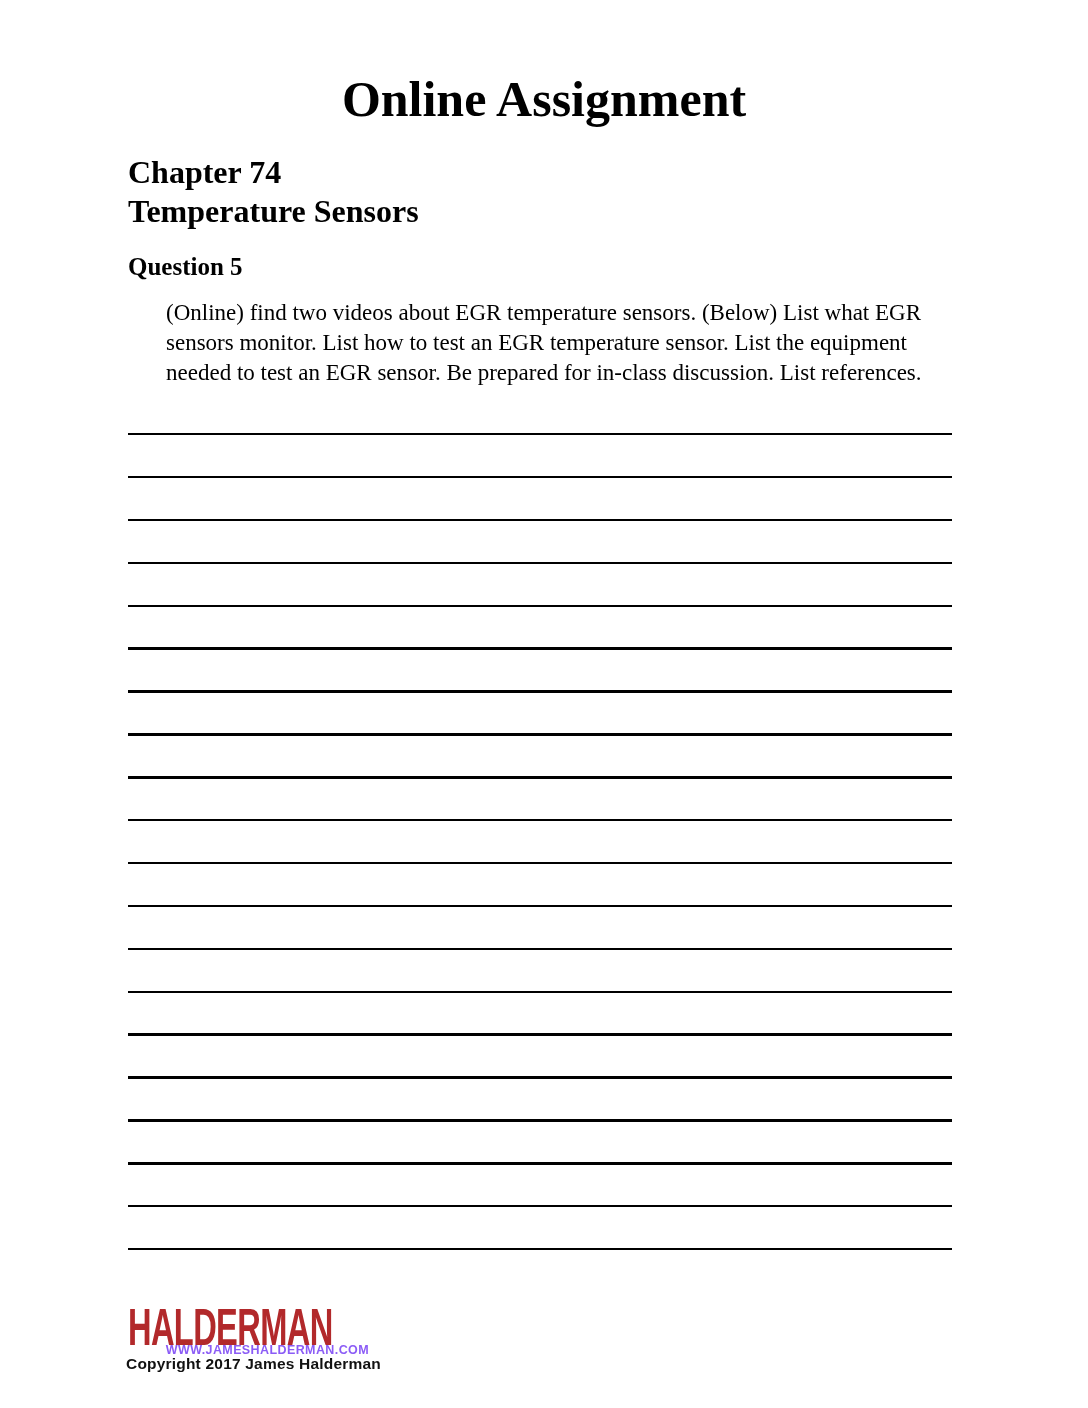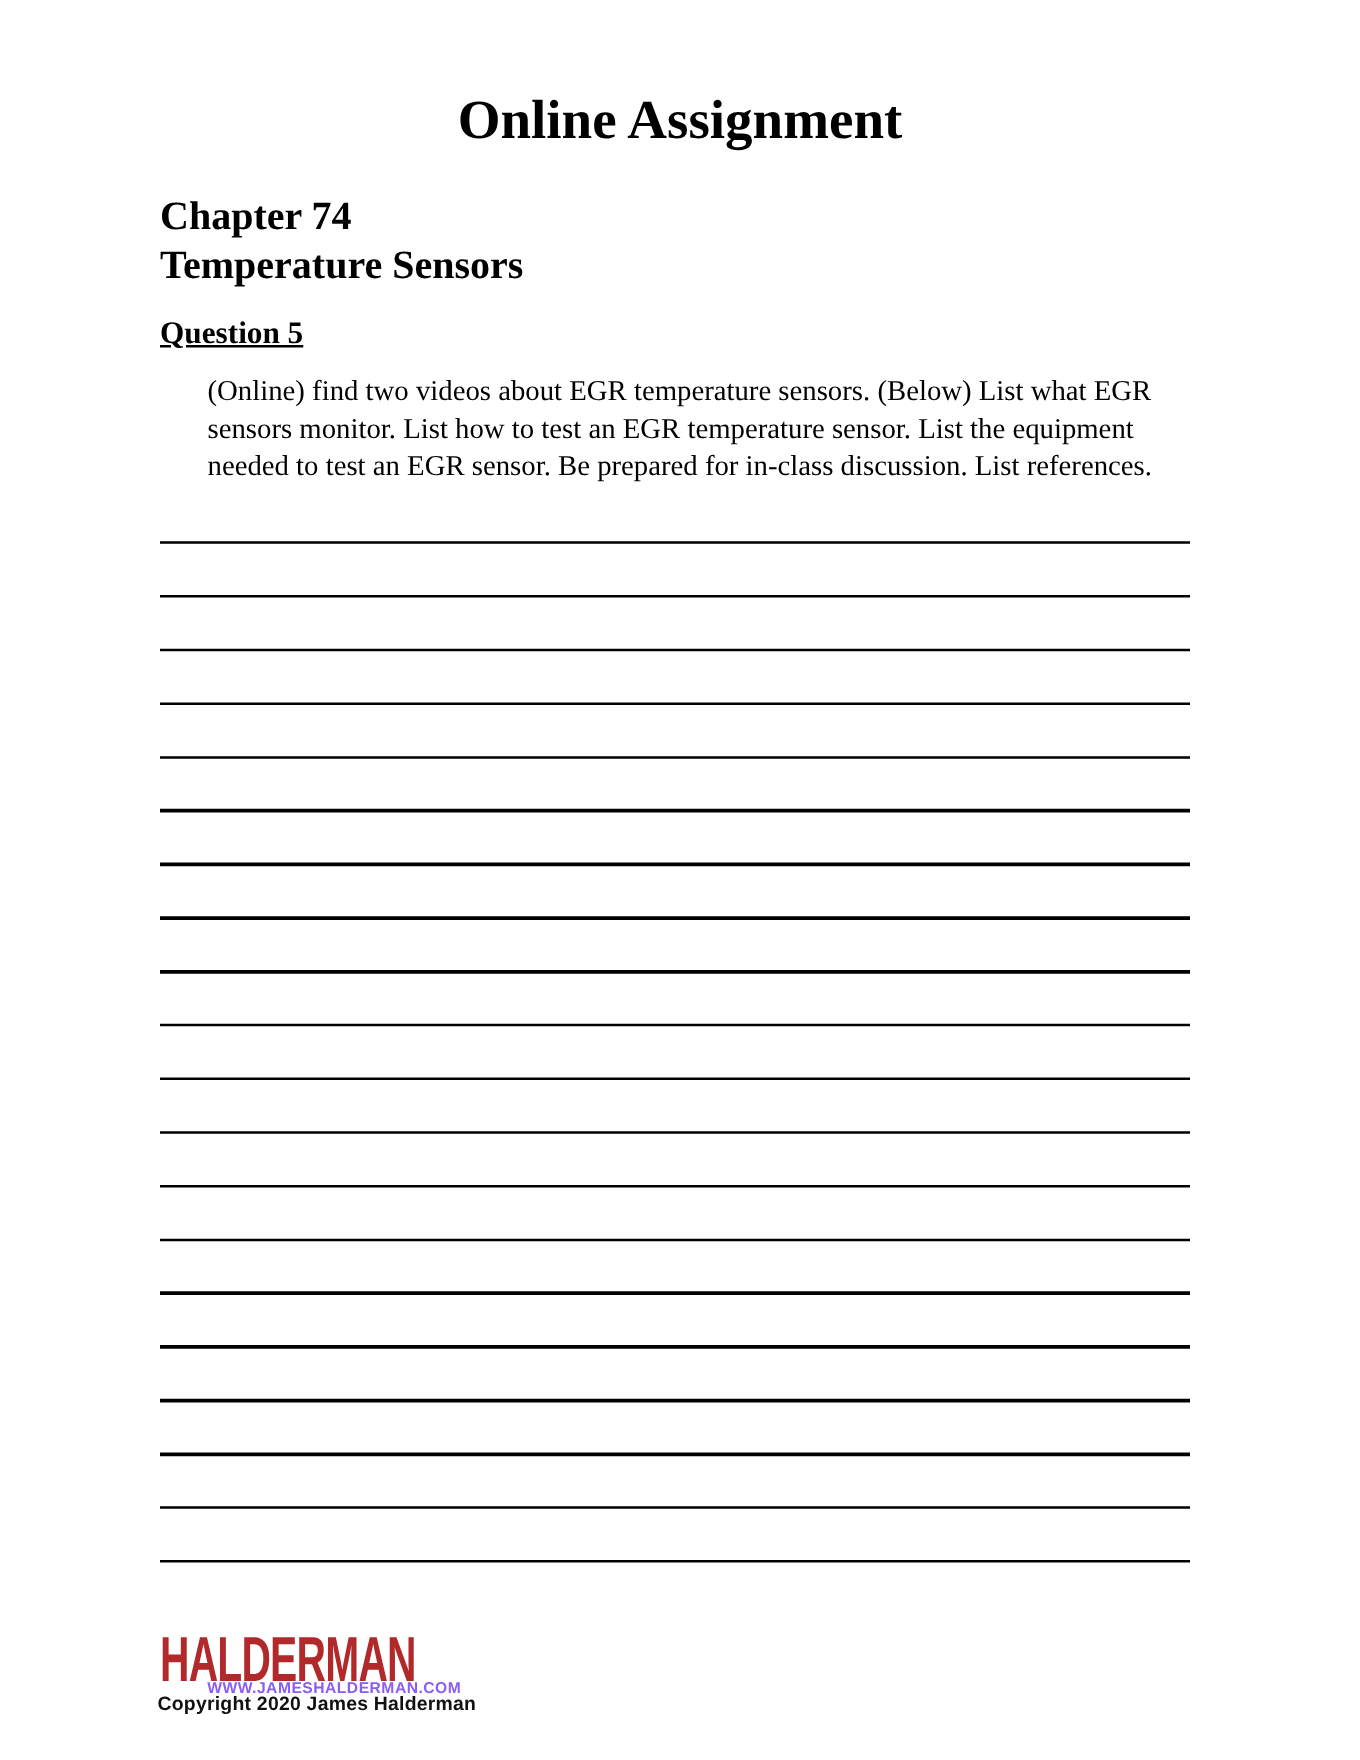--- a/index.html
+++ b/index.html
@@ -15,41 +15,40 @@
     font-family: "Liberation Serif", serif;
     color: #000000;
     overflow: hidden;
   }
   .doc-title {
     position: absolute;
     top: 74px;
     left: 0;
     width: 1088px;
     text-align: center;
-    font-size: 44px;
+    font-size: 50px;
     font-weight: bold;
     line-height: 1;
     letter-spacing: 0px;
   }
   .chapter-block {
     position: absolute;
     top: 153px;
     left: 128px;
     font-size: 32px;
     font-weight: bold;
     line-height: 39px;
   }
   .question-label {
     position: absolute;
     top: 251px;
     left: 128px;
     font-size: 25px;
     font-weight: bold;
     line-height: 31px;
-    text-decoration: underline;
   }
   .prompt-block {
     position: absolute;
     top: 298px;
     left: 128px;
     width: 830px;
     font-size: 23px;
     line-height: 30px;
     margin-left: 38px;
   }
@@ -154,16 +153,16 @@
       <div class="answer-line" style="top: 643.35px;"></div>
       <div class="answer-line" style="top: 686.24px;"></div>
       <div class="answer-line" style="top: 729.13px;"></div>
       <div class="answer-line" style="top: 772.02px;"></div>
       <div class="answer-line" style="top: 814.91px;"></div>
     </div>
 
   <div class="footer">
     <div class="halderman-logo" style="color: rgb(178, 41, 43);">HALDERMAN</div>
     <div class="logo-site-url" style="color: #8b5cf6;">WWW.JAMESHALDERMAN.COM</div>
-    <div class="copyright-text">Copyright 2020 James Halderman</div>
+    <div class="copyright-text">Copyright 2017 James Halderman</div>
   </div>
 
 </div>
 
 </body></html>

